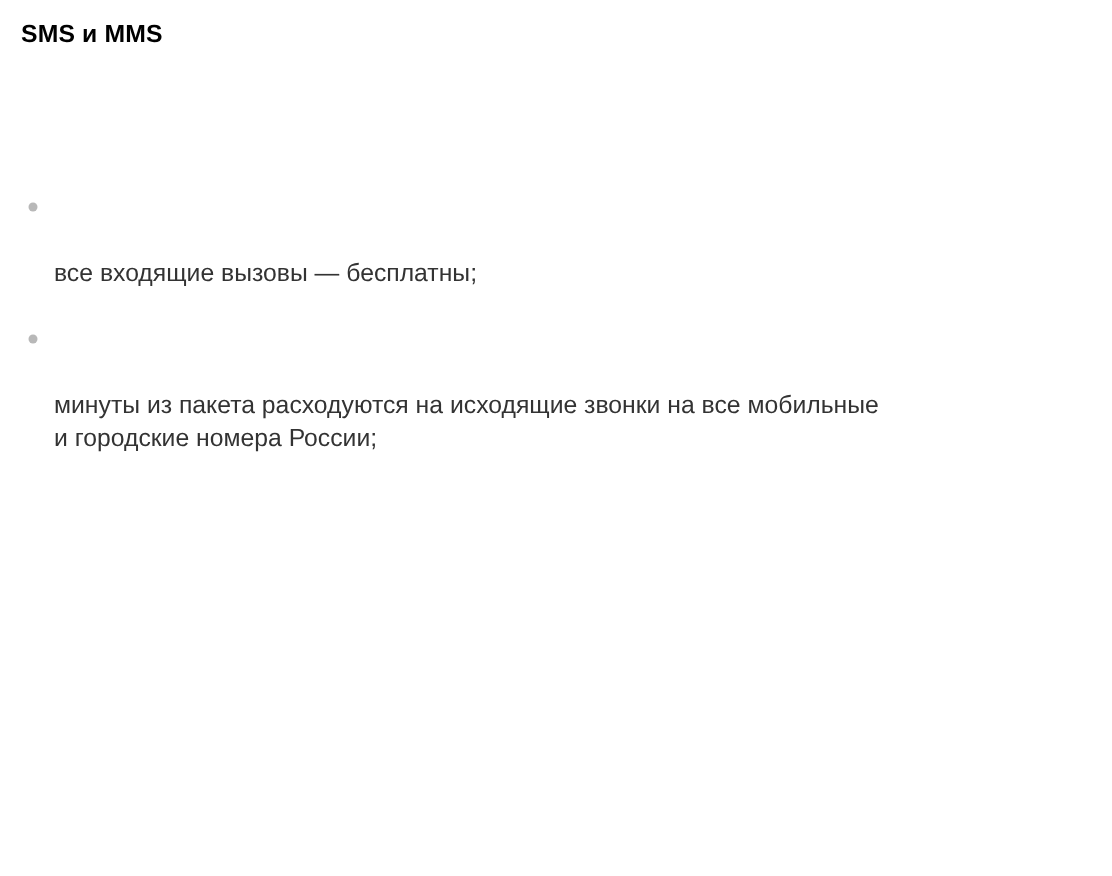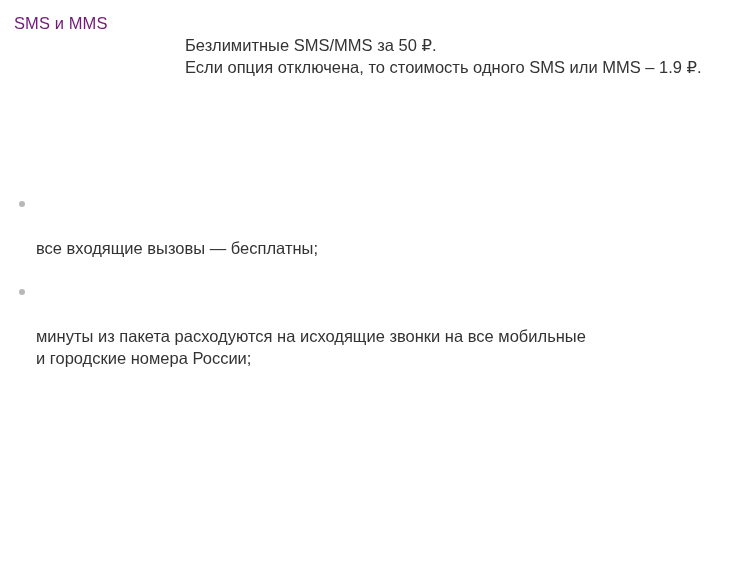--- a/index.html
+++ b/index.html
@@ -24,22 +24,22 @@
     .row {
       display: flex;
       align-items: flex-start;
     }
     .row + .row {
       margin-top: 49px;
     }
     .label-col {
       flex: 0 0 171px;
       width: 171px;
-      font-weight: 400;
-      color: #701a75;
+      font-weight: 700;
+      color: #000000;
       letter-spacing: 0.1px;
     }
     .content-col {
       flex: 1 1 auto;
       min-width: 0;
       white-space: pre-line;
     }
     .content-col p {
       margin: 0;
     }
@@ -66,22 +66,20 @@
     }
   </style>
 </head>
 <body>
 
 <div class="page">
 
   <section class="row">
     <div class="label-col">SMS и MMS</div>
     <div class="content-col">
-      <p>Безлимитные SMS/MMS за 50 ₽.
-Если опция отключена, то стоимость одного SMS или MMS – 1.9 ₽.</p>
     </div>
   </section>
 
   <section class="row">
     <div class="content-col">
       <ul class="cond-list">
         <li>
           <span class="bullet"></span>
           <span>все входящие вызовы — бесплатны;</span>
         </li>

